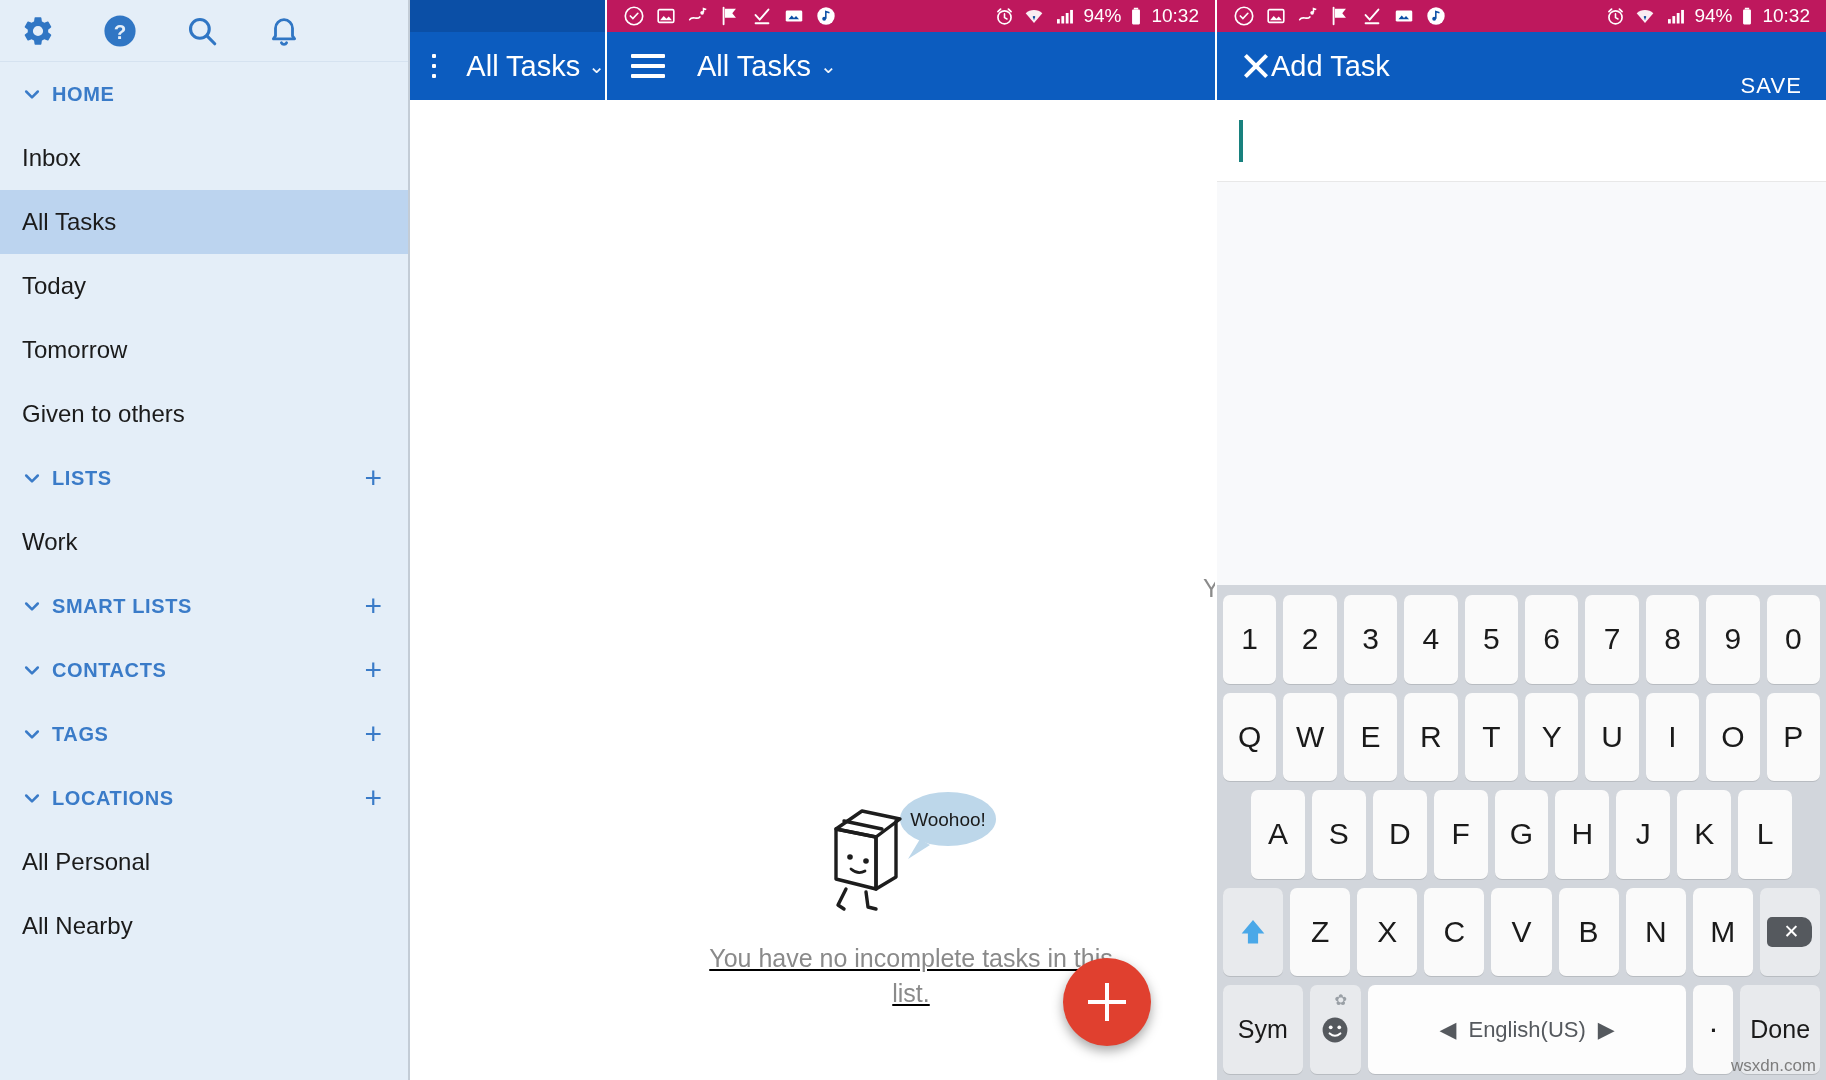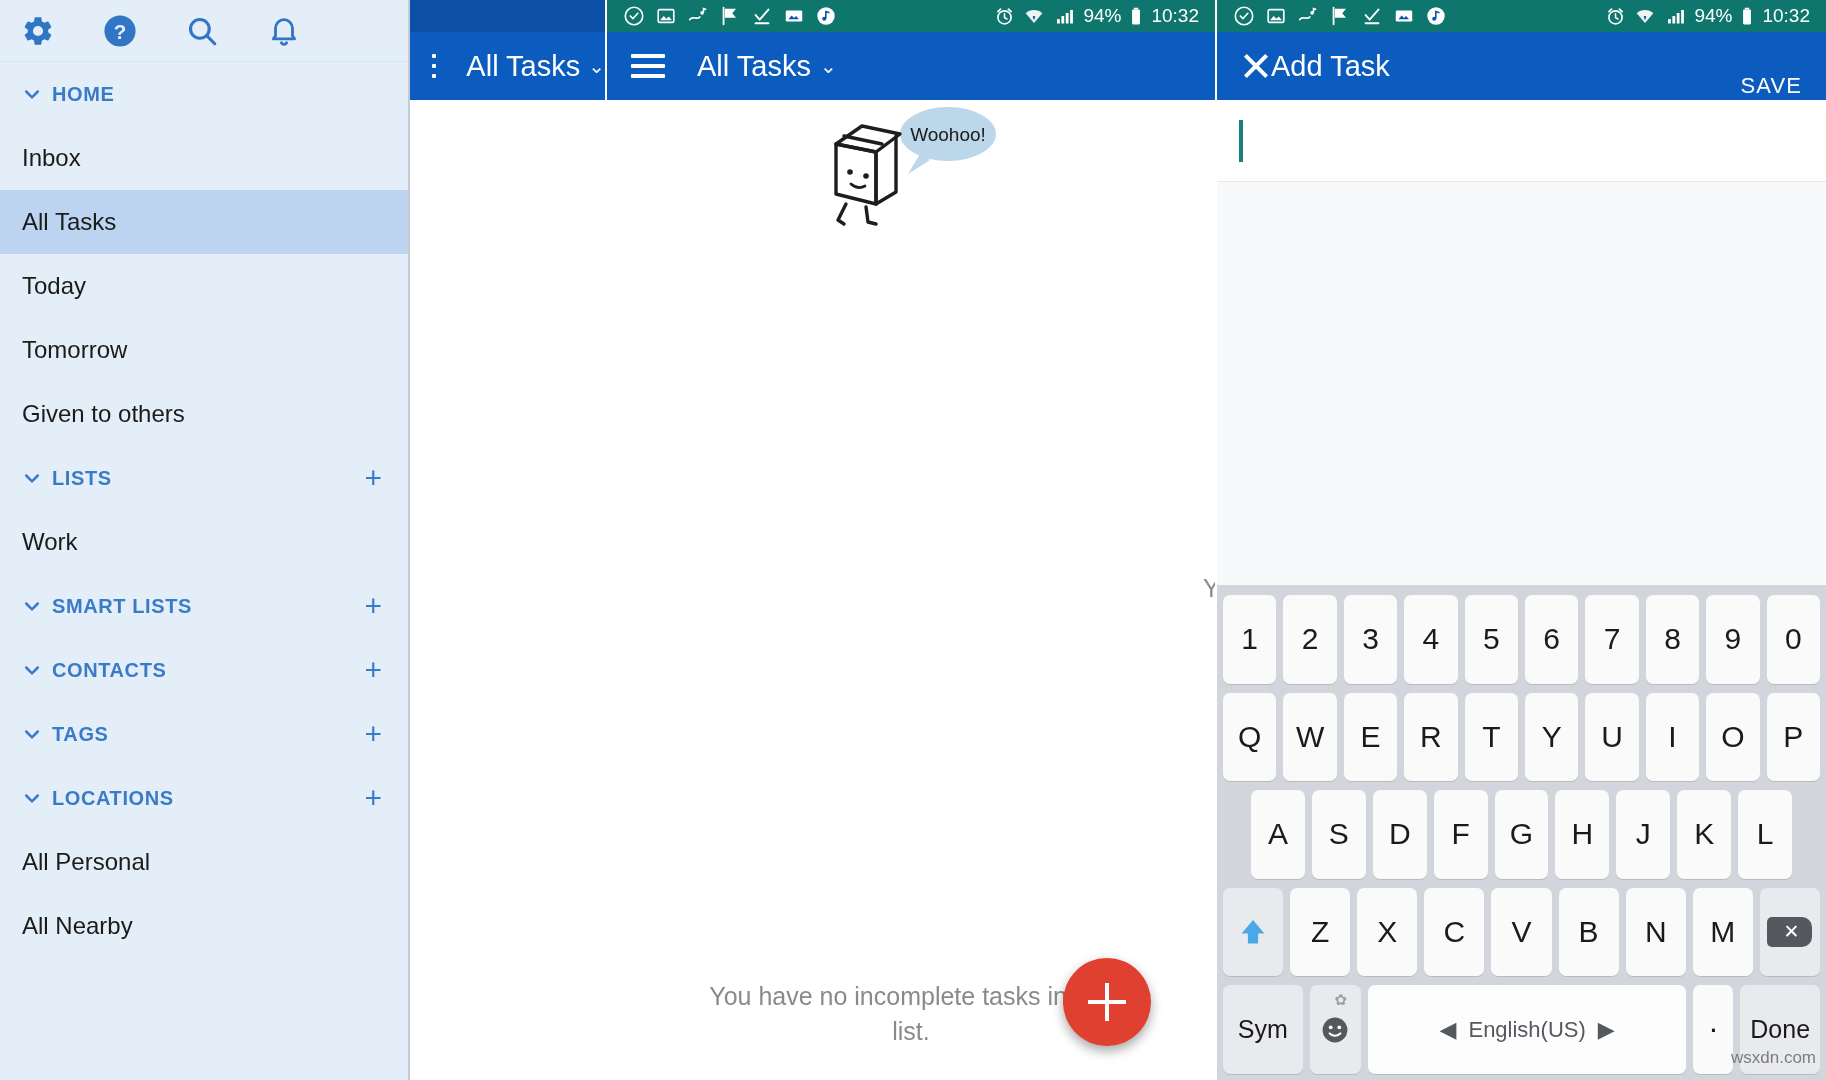--- a/index.html
+++ b/index.html
@@ -54,36 +54,37 @@
   }
   .hamburger{ width:34px; }
   .hamburger span{ display:block; height:4px; background:#fff; margin:6px 0; border-radius:1px;}
   .pn-title{ color:#fff; font-size:29px; display:flex; align-items:center; gap:8px; white-space:nowrap;}
 
   
   .panel-main{
     flex:1 1 auto; height:1080px; background:#fff; position:relative; overflow:hidden;
   }
   .status-bar{
-    height:32px; background:#0f766e; display:flex; align-items:center;
+    height:32px; background:#be185d; display:flex; align-items:center;
     padding:0 16px; justify-content:space-between;
   }
   .sb-left-icons{ display:flex; align-items:center; gap:10px; }
   .sb-right{ display:flex; align-items:center; gap:8px; color:#fff; font-size:19px; }
   .app-bar{
     height:68px; background:#0c5cbf; display:flex; align-items:center;
     padding-left:24px; gap:32px;
   }
   .app-title{ color:#fff; font-size:29px; display:flex; align-items:center; gap:9px;}
   .chev-white{ font-size:20px; opacity:.95; }
 
   .empty-wrap{
     position:absolute; left:0; right:0; top:100px; bottom:0;
-    display:flex; flex-direction:column; align-items:center; justify-content:space-between;
-    padding-bottom:32px;
+    display:flex; flex-direction:column; align-items:center; justify-content:flex-end;
+    padding-bottom:70px;
+    text-decoration:underline;
   }
   .empty-msg{
     margin-top:26px; text-align:center; color:#8a8a8a;
     font-size:25px; line-height:1.38; max-width:420px;
   }
   .ghost-y{
     position:absolute; left:596px; top:574px; color:#5f5f5f;
     font-size:25px; opacity:.72;
   }
   .fab{
@@ -135,21 +136,21 @@
   .key.wide{ flex:1.55 1 0; }
   .key.space{ flex:6.2 1 0; background:#fdfdfd; font-size:22px; color:#55595e; gap:12px;}
   .key.emoji{ position:relative; }
   .key.emoji .gear{ position:absolute; top:6px; right:14px; font-size:15px; color:#9aa0a6;}
   .key.bsp .bs{
     background:#55595e; color:#fff; border-radius:5px 10px 10px 5px;
     padding:3px 13px 4px 16px; font-size:19px;
   }
   .key.period{ flex:.78 1 0; font-size:32px; align-items:flex-start; padding-top:18px;}
   .watermark{
-    position:absolute; right:10px; bottom:12px; font-size:17px; color:#7d7d7d;
+    position:absolute; right:10px; bottom:4px; font-size:17px; color:#7d7d7d;
   }
 </style>
 </head>
 <body>
 
 <div class="screen">
 
   <div class="sidebar">
 
     <div class="sb-iconbar">

